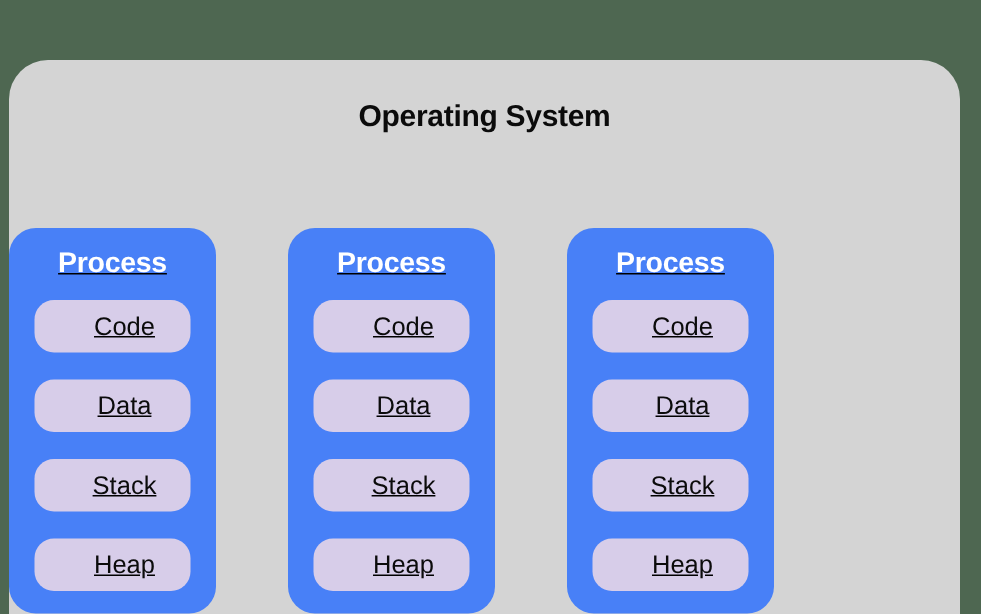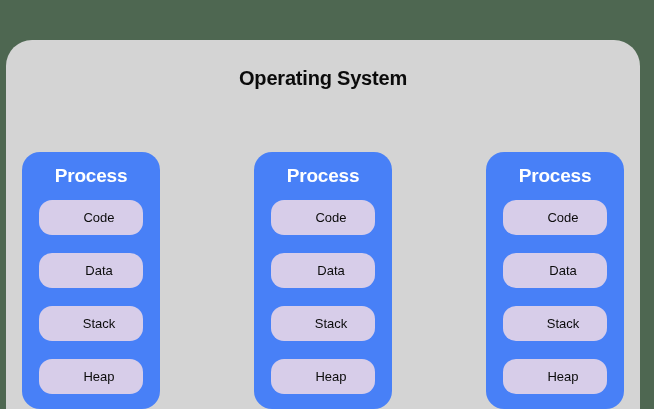--- a/index.html
+++ b/index.html
@@ -37,22 +37,22 @@
     color: #0b0b0b;
     letter-spacing: -0.2px;
   }
 
   #process-row {
     position: absolute;
     top: 112px;
     left: 0;
     width: 100%;
     display: flex;
-    justify-content: center;
-    gap: 94px;
+    gap: 48px;
+    text-decoration: underline;
   }
 
   .process-card {
     width: 138px;
     background: #4880f7;
     border-radius: 18px;
     padding: 13px 0 15px 0;
     box-sizing: border-box;
     display: flex;
     flex-direction: column;
@@ -76,21 +76,21 @@
   }
 
   .segment {
     width: 104px;
     height: 35px;
     background: #d7cde9;
     border-radius: 13px;
     display: flex;
     align-items: center;
     justify-content: center;
-    font-size: 13px;
+    font-size: 17px;
     color: #0b0b0b;
     box-sizing: border-box;
     padding-left: 16px;
   }
 </style>
 </head>
 <body>
 
 <div id="os-container">
 

